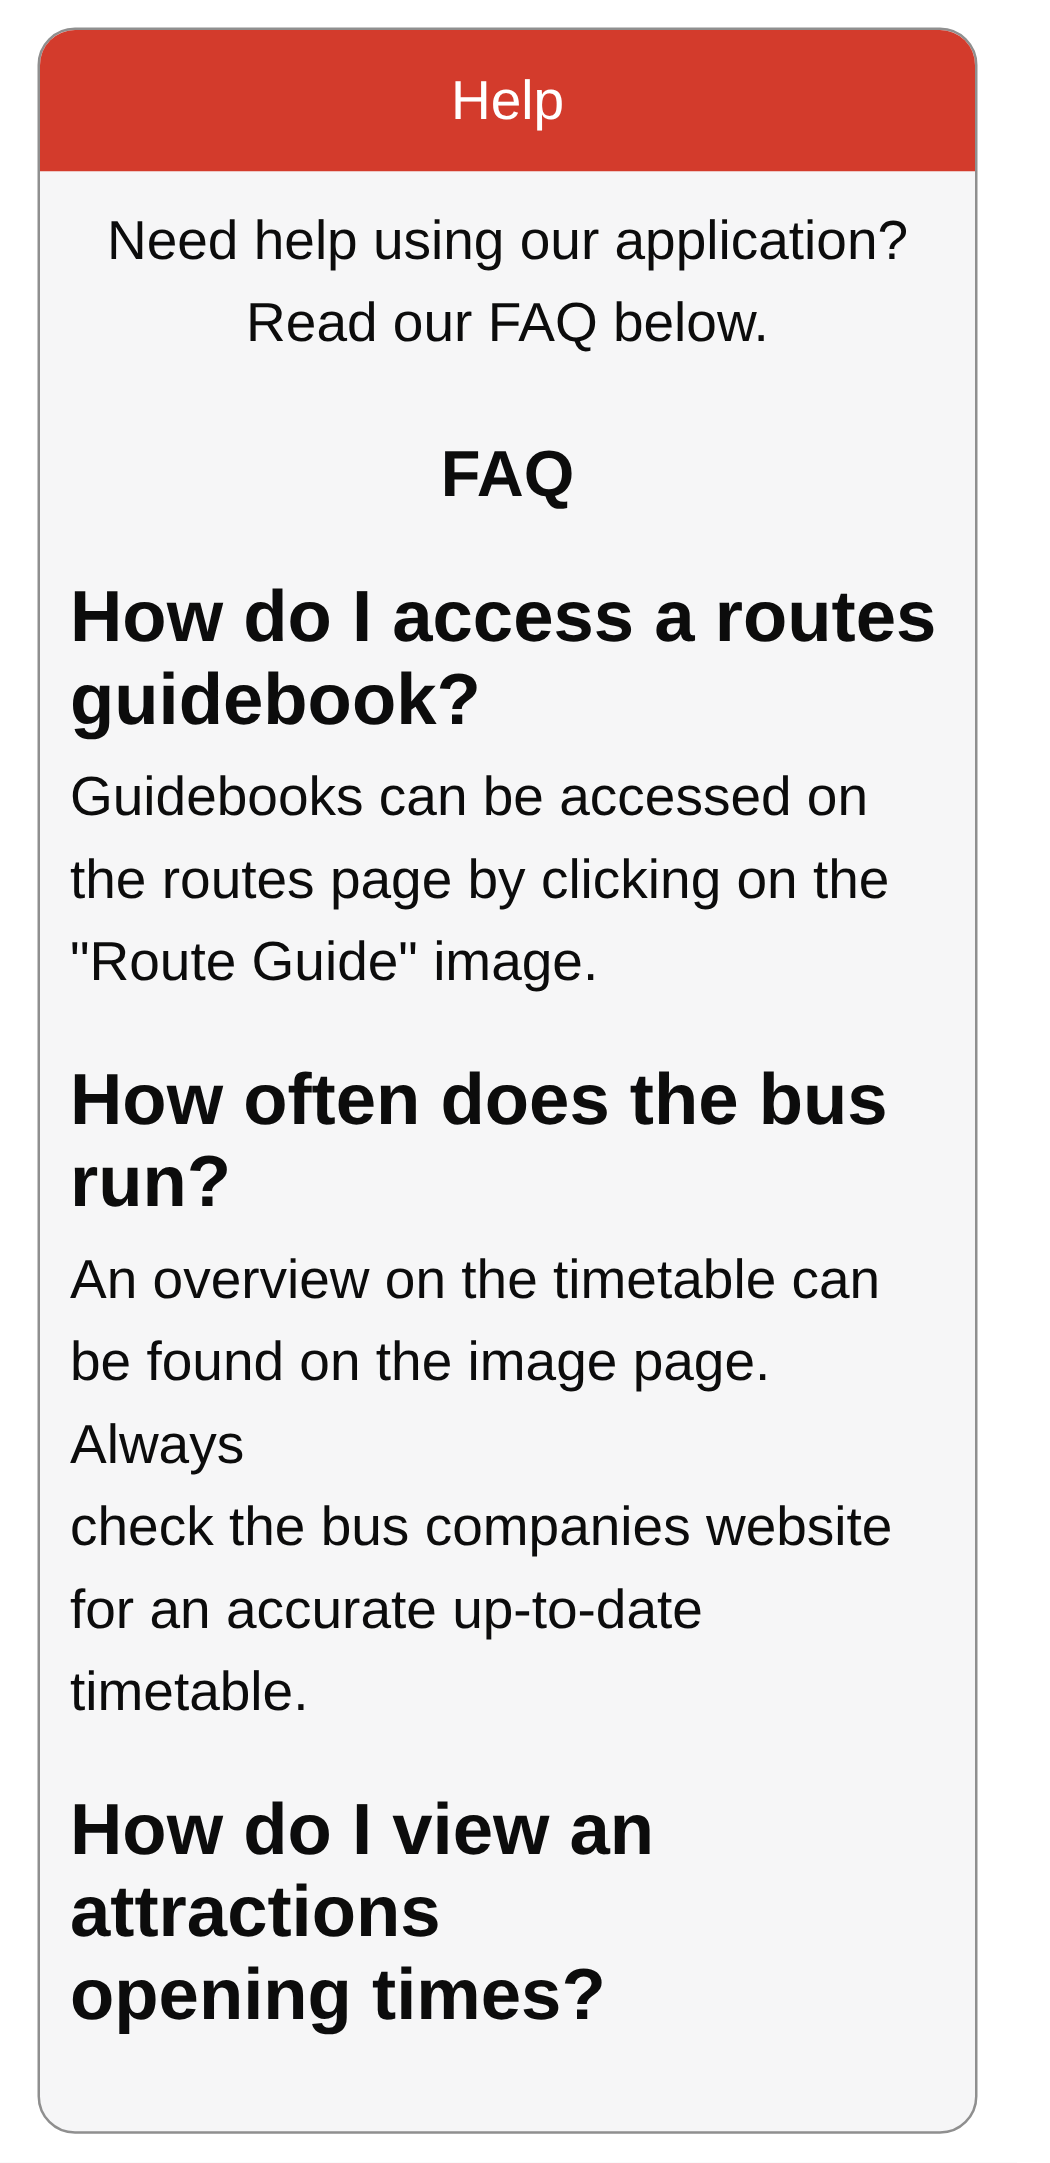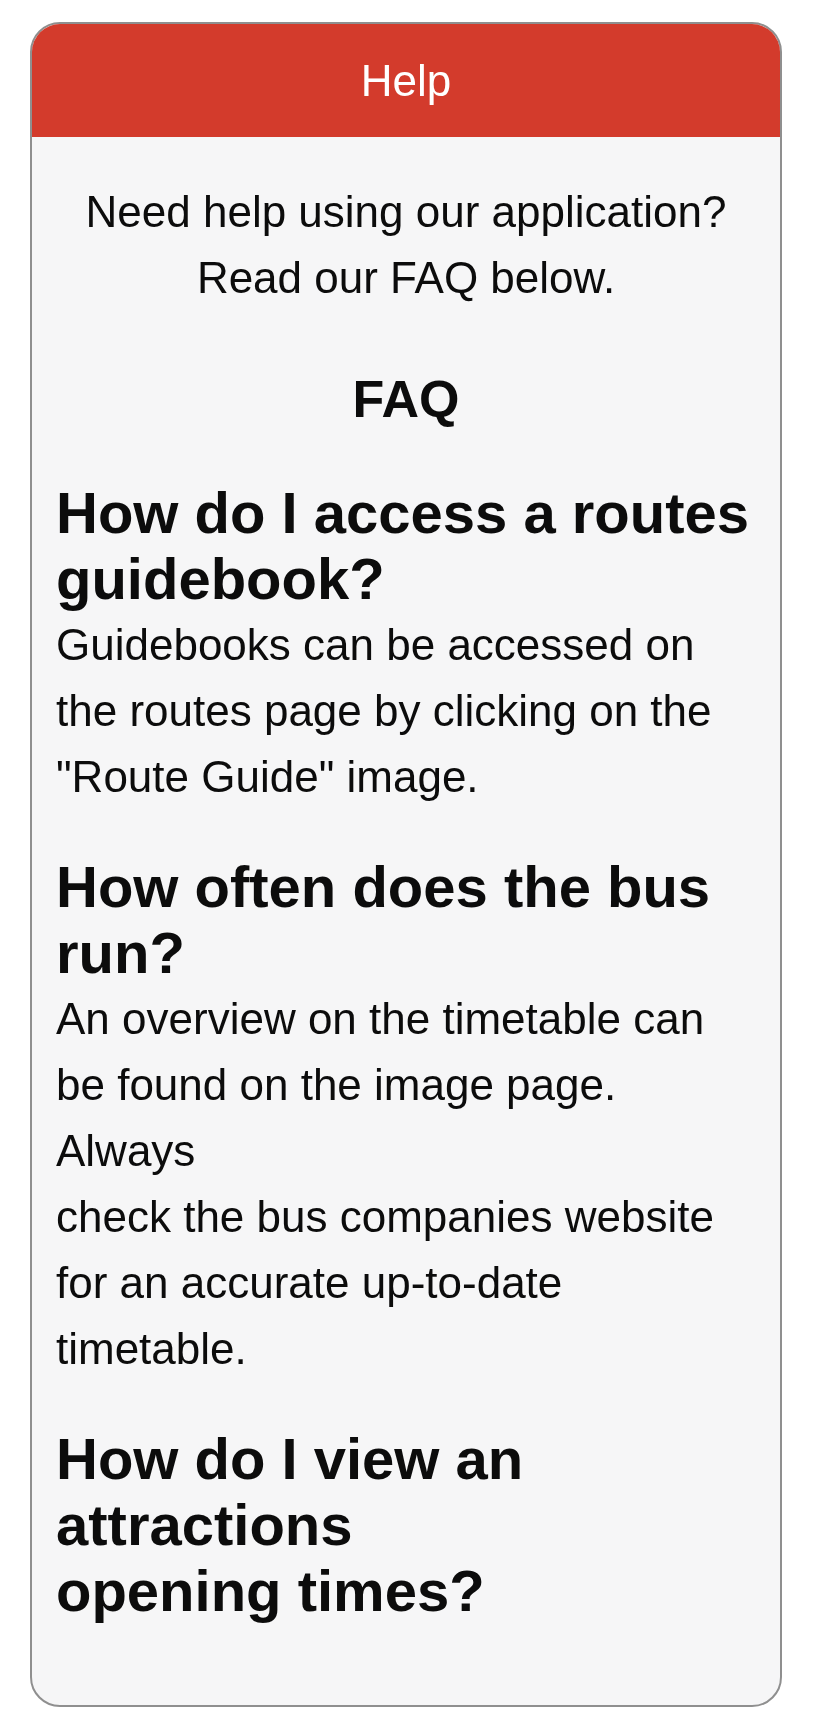--- a/index.html
+++ b/index.html
@@ -34,21 +34,21 @@
     align-items: center;
     justify-content: center;
   }
   .card-title {
     color: var(--header-text, #ffffff);
     font-size: 44px;
     line-height: 44px;
     font-weight: 400;
   }
   .card-body {
-    padding: 42px 24px 0 24px;
+    padding: 23px 24px 0 24px;
     font-size: 44px;
     line-height: 66px;
   }
   .intro-text {
     margin: 0;
     text-align: center;
     white-space: pre-line;
   }
   .faq-heading {
     margin: 51px 0 0 0;
@@ -58,21 +58,21 @@
     font-weight: 700;
   }
   .faq-question {
     margin: 44px 0 0 0;
     font-size: 58px;
     line-height: 66px;
     font-weight: 700;
     white-space: pre-line;
   }
   .faq-answer {
-    margin: 0 0 0 0;
+    margin: 12px 0 0 0;
     white-space: pre-line;
   }
 </style>
 </head>
 <body>
 
 <div class="help-card">
   <div class="card-header">
     <span class="card-title">Help</span>
   </div>

